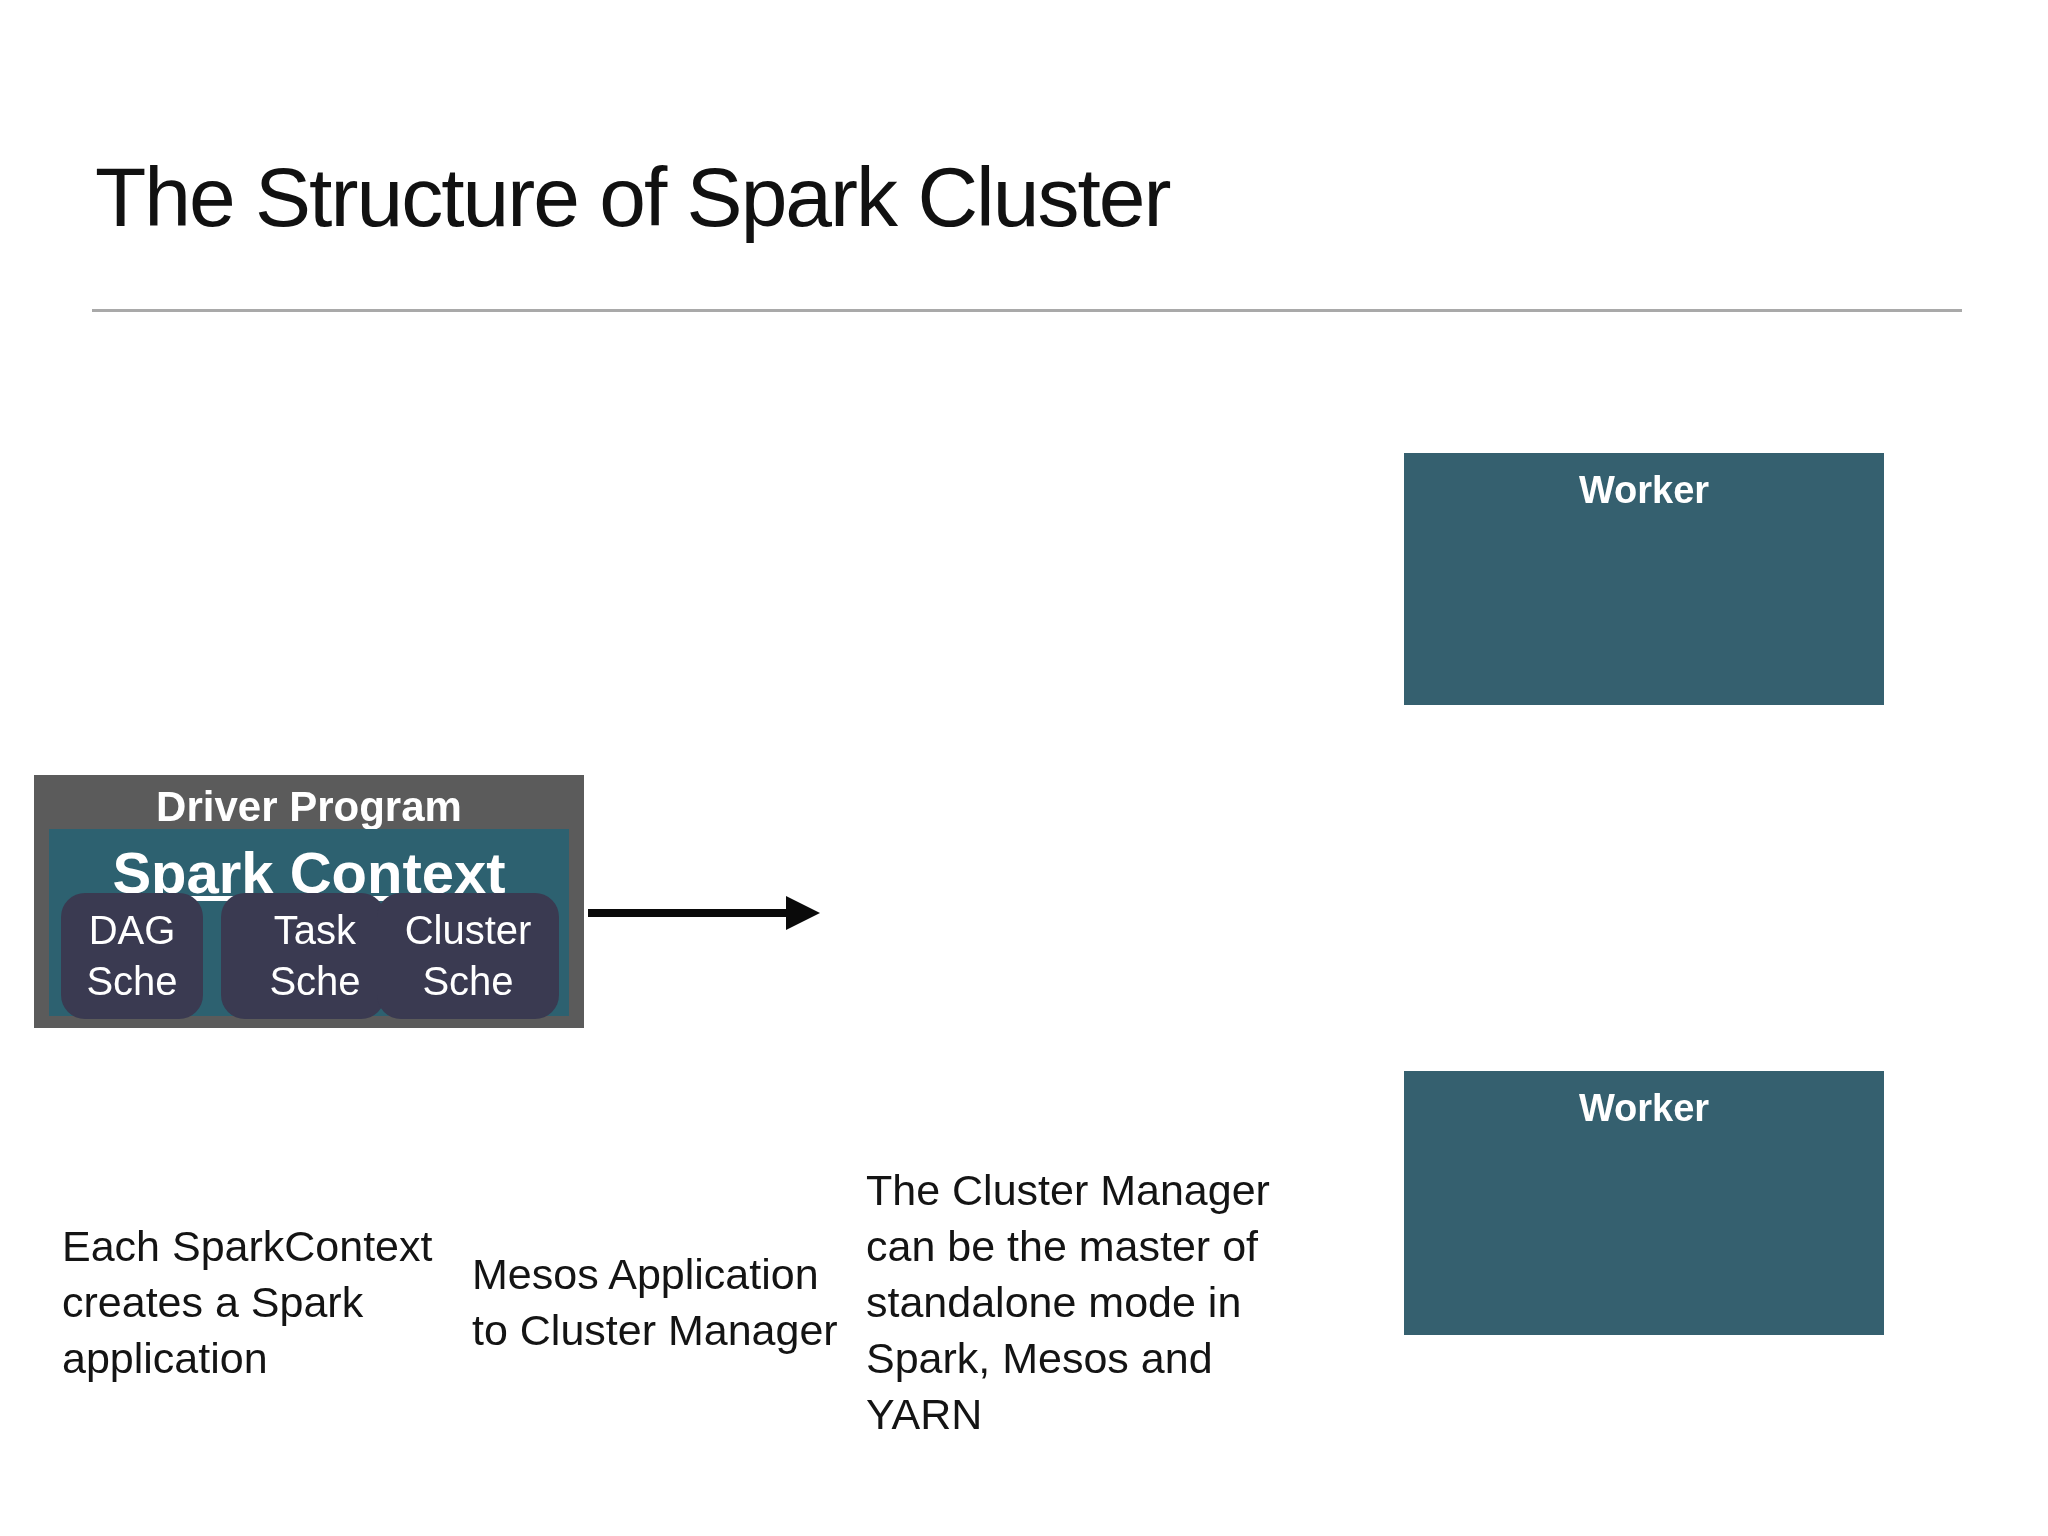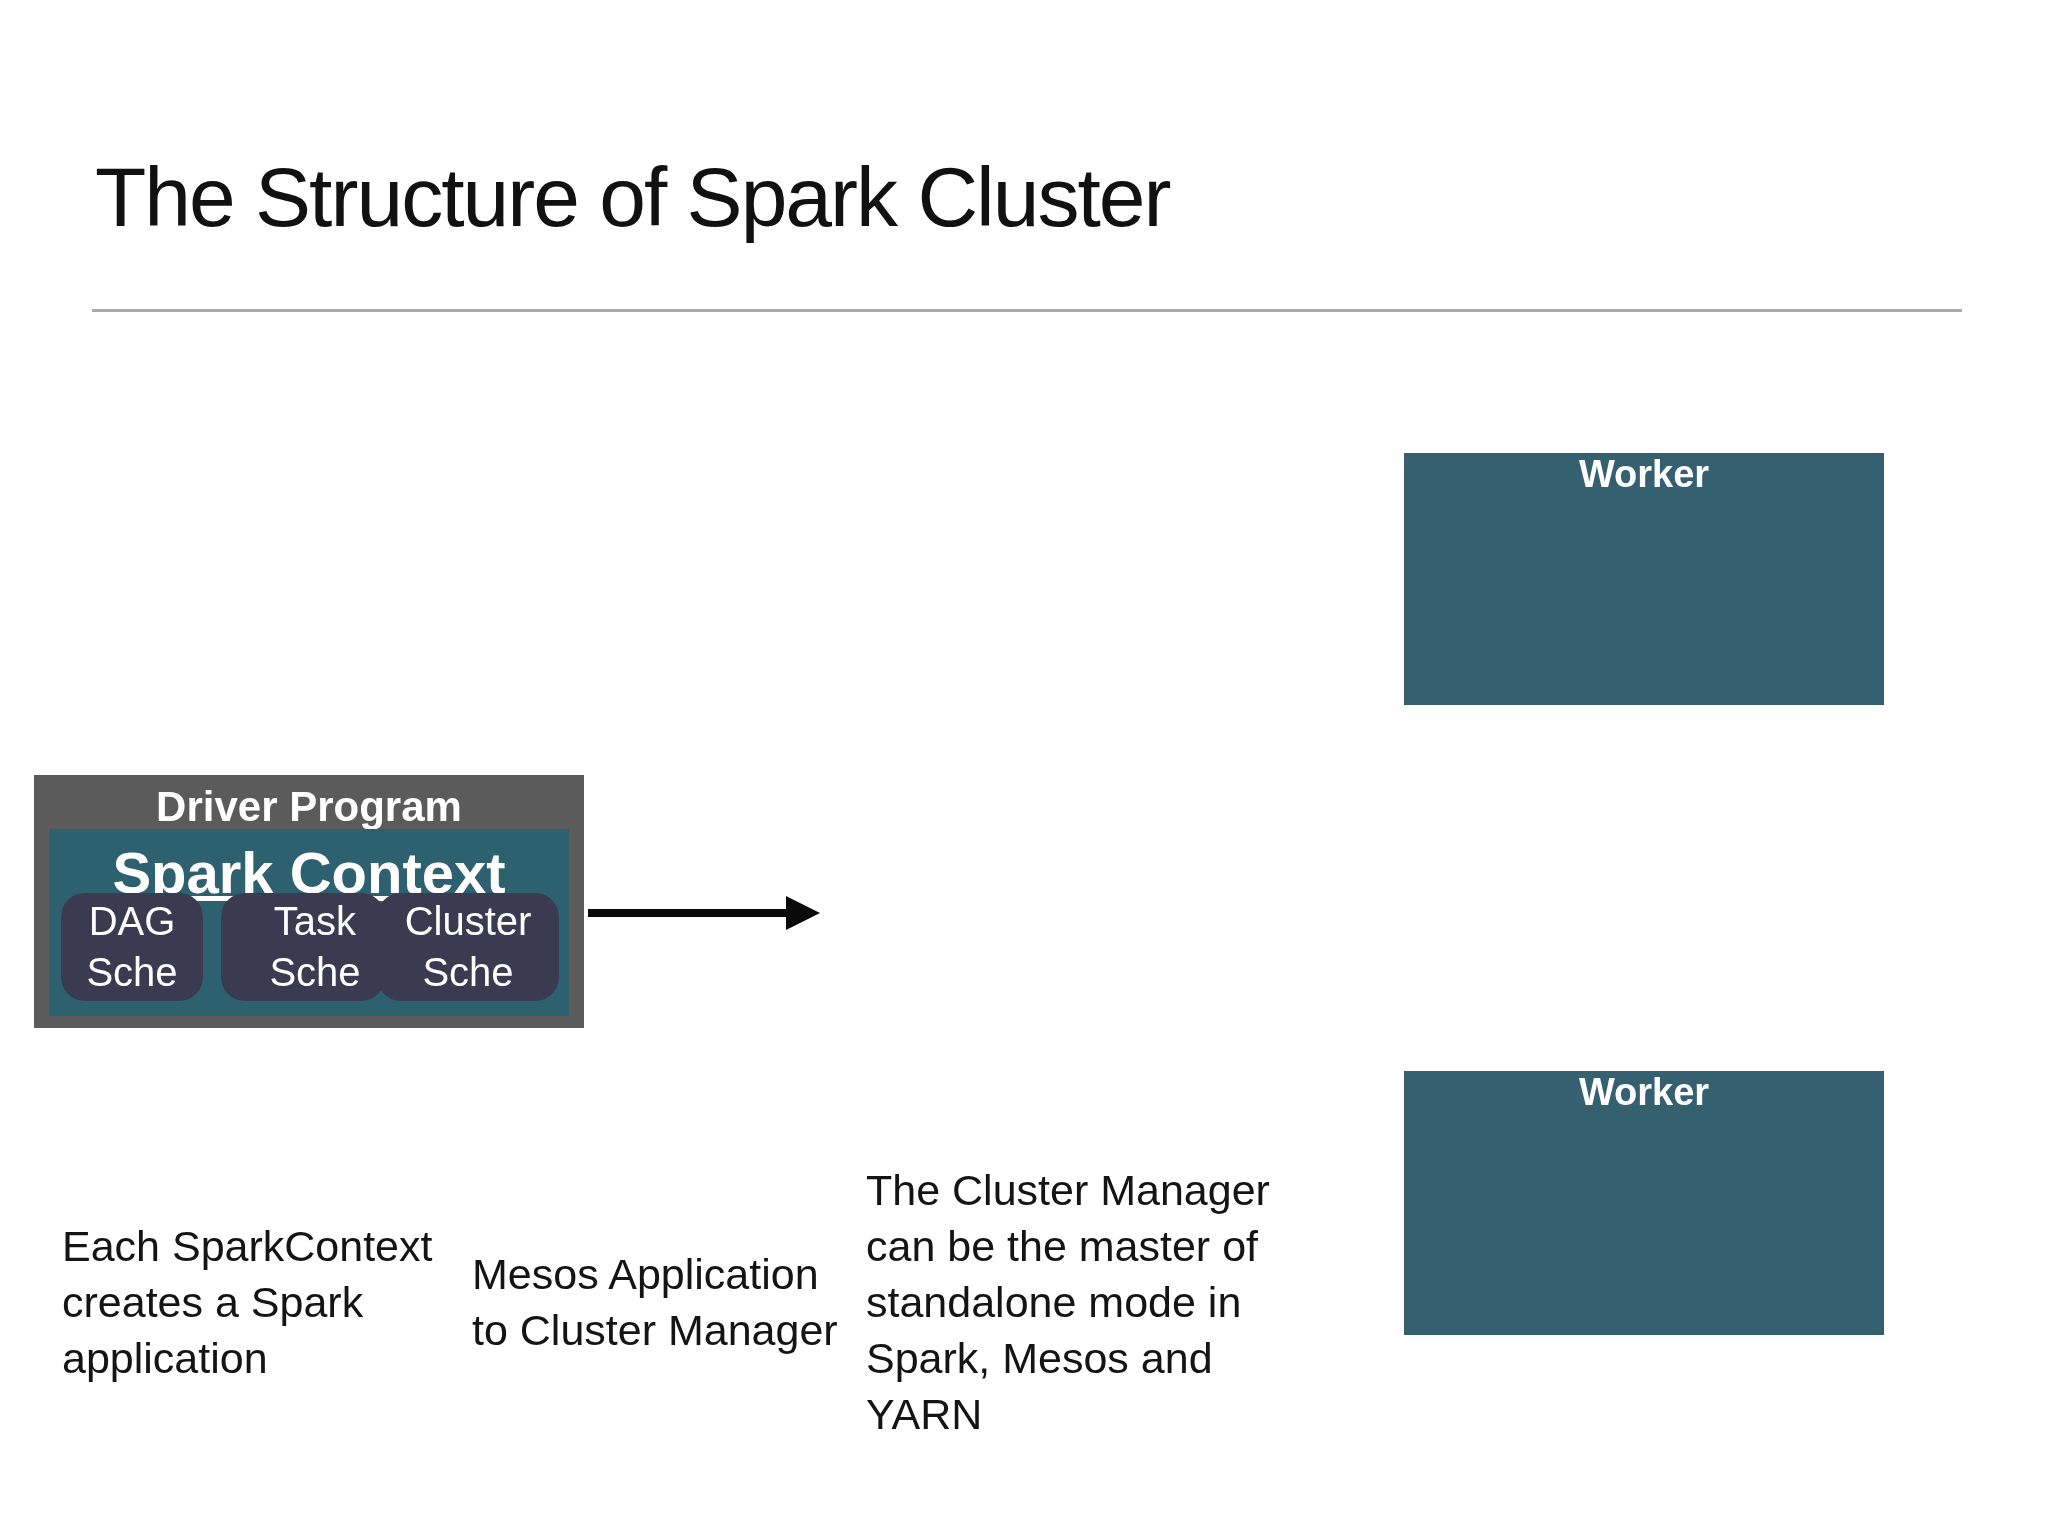--- a/index.html
+++ b/index.html
@@ -43,21 +43,21 @@
     background: var(--teal-box, #35606f);
   }
   .box-label {
     color: var(--box-label-white, #fff);
     font-weight: bold;
     font-size: 38px;
     text-align: center;
   }
   .worker-top   { left: 1404px; top: 453px;  width: 480px; height: 252px; }
   .worker-bottom{ left: 1404px; top: 1071px; width: 480px; height: 264px; }
-  .worker .box-label { padding-top: 0; }
+  .worker .box-label { padding-top: 16px; }
 
   .cluster {
     left: 818px; top: 792px; width: 412px; height: 220px;
     display: flex; align-items: center; justify-content: center;
   }
   .cluster-label { font-size: 40px; }
 
   
   .driver {
     position: absolute;
@@ -80,21 +80,21 @@
     margin-top: 10px;
     text-align: center;
     color: var(--box-label-white, #fff);
     font-weight: bold;
     font-size: 58px;
     text-decoration: underline;
   }
   .sched {
     position: absolute;
     top: 64px;
-    height: 108px;
+    height: 126px;
     background: var(--scheduler-navy, #3a3a51);
     border-radius: 24px;
     display: flex; align-items: center; justify-content: center;
   }
   .sched span {
     color: var(--box-label-white, #fff);
     font-size: 40px;
     line-height: 51px;
     text-align: center;
     white-space: pre-line;

